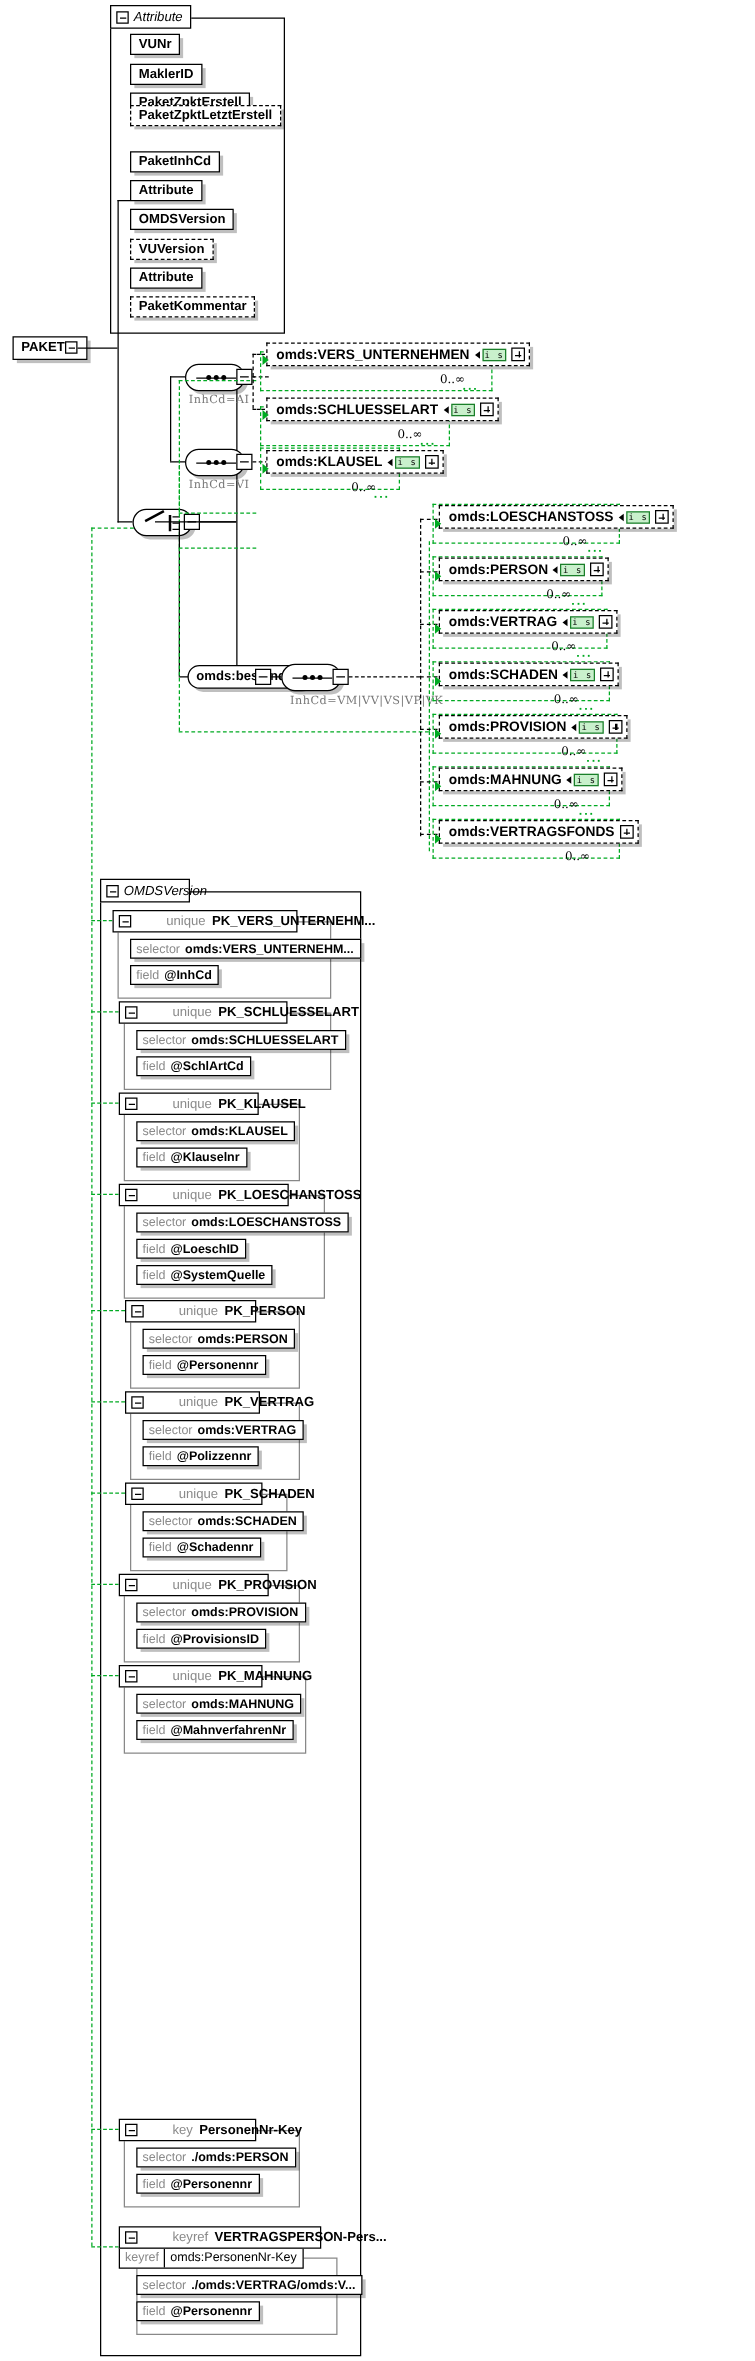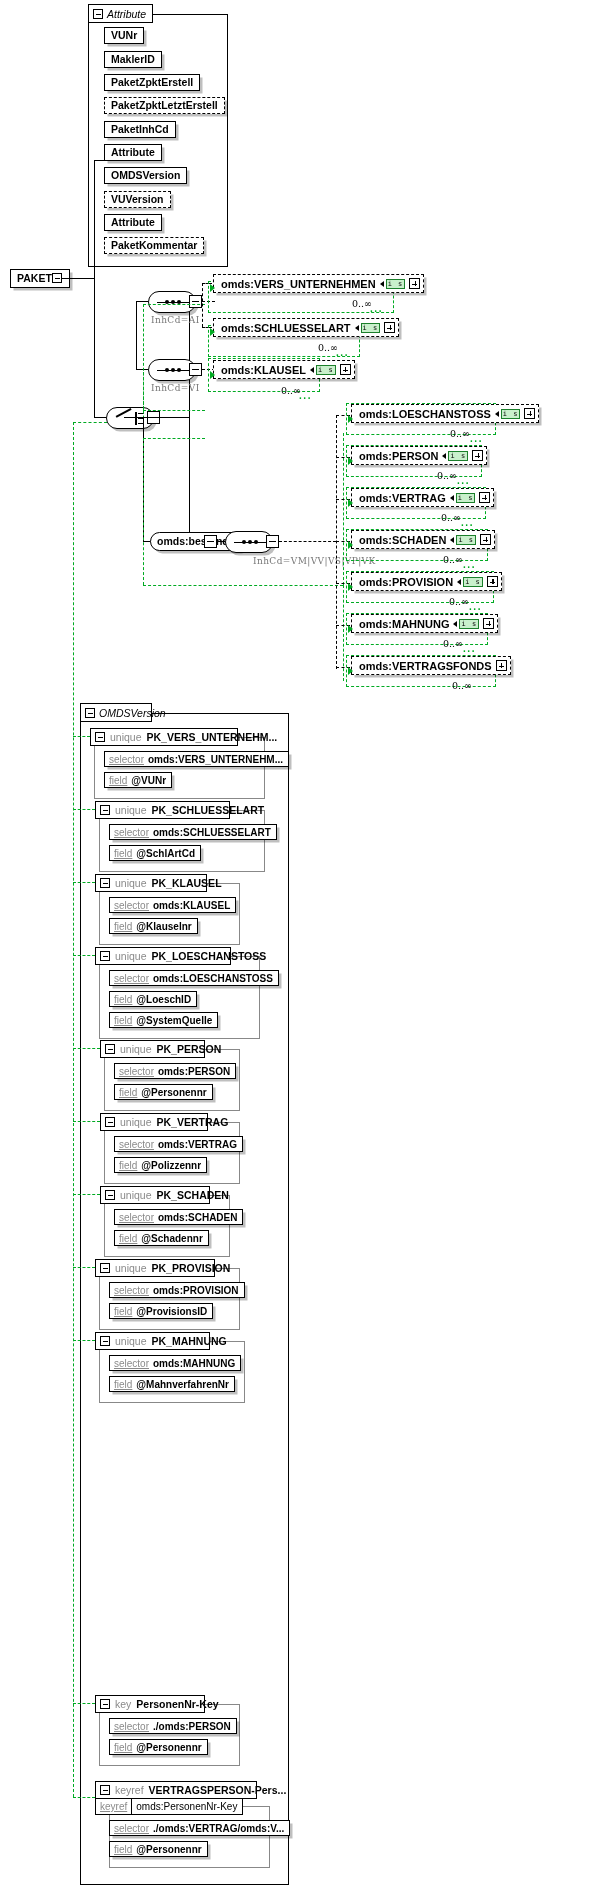--- a/index.html
+++ b/index.html
@@ -116,29 +116,29 @@
   .gtick { position:absolute; width:0;height:0;
     border-top:4px solid transparent;border-bottom:4px solid transparent;border-left:5px solid #00aa22; }
 
   
   .cbox { position:absolute; }
   .cbox .ctab {
     position:absolute; left:0; top:0; height:18px; border:1.5px solid #000;
     background:#fff; display:flex; align-items:center; gap:5px; padding:0 7px 0 4px;
     font-size:10.5px; z-index:3; white-space:nowrap;
   }
-  .cbox .ctab .kind { color:#8a8a8a; font-weight:normal; }
+  .cbox .ctab .kind { color:#8a8a8a; font-weight:normal;margin-left:23px; }
   .cbox .ctab .cname { font-weight:bold; }
   .cbox .cbody { position:absolute; left:0; top:10px; border:1.2px solid #888; background:#fff; }
   .kv {
     position:absolute; display:flex; align-items:stretch; height:16px;
     border:1.2px solid #000; background:#fff; font-size:10px; white-space:nowrap;
     box-shadow:3px 3px 0 -0.5px rgba(0,0,0,0.25);
   }
-  .kv .k { color:#8a8a8a; padding:0 4px; display:flex; align-items:center;text-decoration:underline; }
+  .kv .k { color:#8a8a8a; padding:0 4px; display:flex; align-items:center; }
   .kv .v { font-weight:bold; padding:0 5px 0 0; display:flex; align-items:center; }
   .kv.refer { box-shadow:none; }
   .kv.refer .k { border-right:1.2px solid #000; }
   .kv.refer .v { font-weight:normal; padding-left:4px; }
 </style>
 </head>
 <body>
 
 <div class="frame" style="left:88px; top:4px; width:140px;">
   <div class="frame-body" style="left:0; top:10px; width:140px; height:253px;"></div>
@@ -150,21 +150,21 @@
 
 <div class="node" style="left:104px; top:27px;">
     <span>VUNr</span>
   </div>
 <div class="node" style="left:104px; top:51px;">
     <span>MaklerID</span>
   </div>
 <div class="node" style="left:104px; top:74px;">
     <span>PaketZpktErstell</span>
   </div>
-<div class="node dashed" style="left:104px; top:97px;">
+<div class="node dashed" style="left:104px; top:84px;">
     <span>PaketZpktLetztErstell</span>
   </div>
 <div class="node" style="left:104px; top:121px;">
     <span>PaketInhCd</span>
   </div>
 <div class="node" style="left:104px; top:144px;">
     <span>Attribute</span>
   </div>
 <div class="node" style="left:104px; top:167px;">
     <span>OMDSVersion</span>
@@ -279,21 +279,21 @@
 <span class="comp-box" style="left:204px; top:535px;"></span>
 <div class="ln h" style="left:217px; top:541px; width:8px;"></div>
 
 <div class="comp" style="left:225px; top:531px;">
   <div class="dots"></div>
     <div class="d d1"></div>
     <div class="d d2"></div>
     <div class="d d3"></div>
 </div>
 <div class="comp-box" style="left:266px; top:535px;"></div>
-<div class="cardlbl" style="left:232px; top:556px;margin-left:21px;">InhCd=VM|VV|VS|VP|VK</div>
+<div class="cardlbl" style="left:232px; top:556px;">InhCd=VM|VV|VS|VP|VK</div>
 
 <div class="gl v" style="left:143px; top:438px; height:147px;"></div>
 <div class="gl h" style="left:143px; top:585px; width:200px;"></div>
 <div class="gl v" style="left:343px; top:433px; height:152px;"></div>
 <div class="gl v" style="left:343px; top:585px; height:96px;"></div>
 
 <div class="dl h" style="left:279px; top:541px; width:57px;"></div>
 <div class="dl v" style="left:336px; top:415px; height:254px;"></div>
 
 <div class="dl h" style="left:336px; top:415px; width:14px;"></div>
@@ -395,21 +395,21 @@
     <span class="minus"></span>
     <span class="kind">unique</span>
     <span class="cname">PK_VERS_UNTERNEHM...</span>
   </div>
   <div class="kv" style="left:14px; top:23px;">
     <span class="k">selector</span>
     <span class="v">omds:VERS_UNTERNEHM...</span>
   </div>
   <div class="kv" style="left:14px; top:44px;">
     <span class="k">field</span>
-    <span class="v">@VUNr</span>
+    <span class="v">@InhCd</span>
   </div>
 </div>
 
 <div class="gl h" style="left:73px; top:809px; width:22px;"></div>
 <div class="cbox" style="left:95px; top:801px; width:170px;">
   <div class="cbody" style="left:4px; top:9px; width:166px; height:62px;"></div>
   <div class="ctab" style="width:135px;">
     <span class="minus"></span>
     <span class="kind">unique</span>
     <span class="cname">PK_SCHLUESSELART</span>

